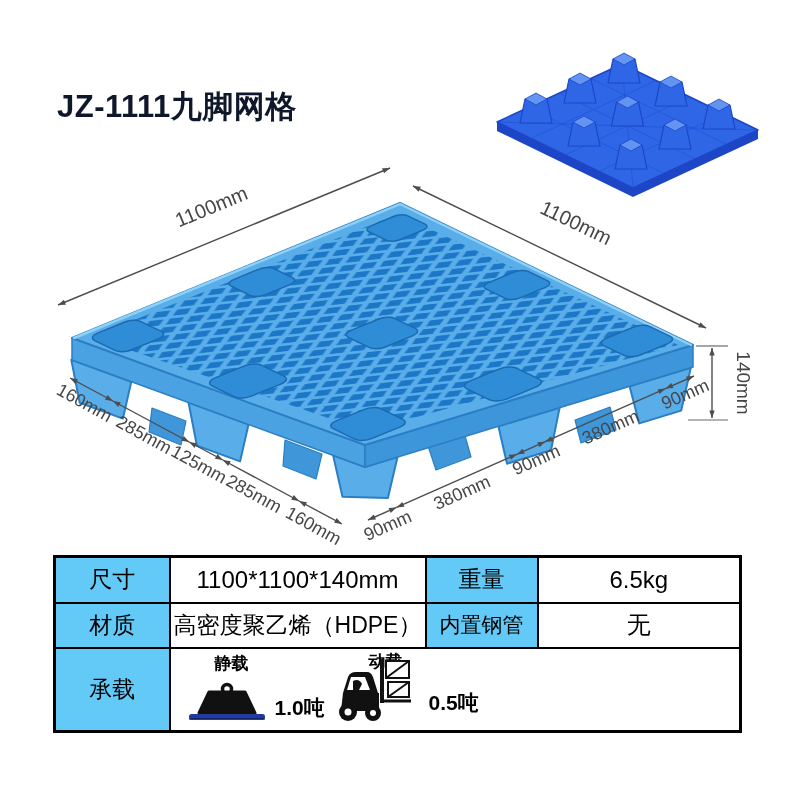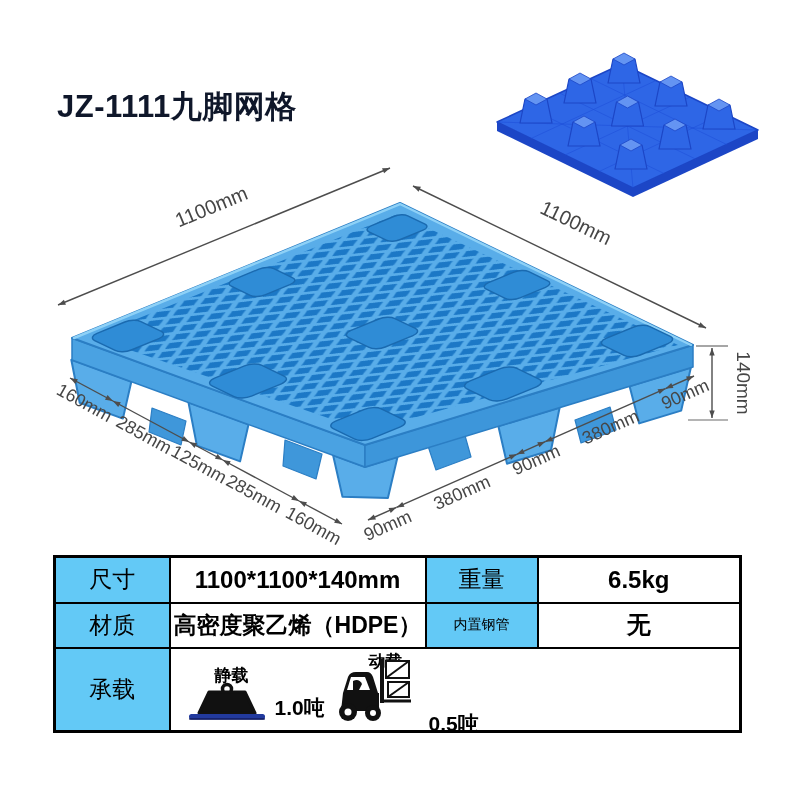--- a/index.html
+++ b/index.html
@@ -40,23 +40,23 @@
   #spec-table{
     position:absolute;left:53px;top:555px;border-collapse:collapse;
     table-layout:fixed;color:#000;
   }
   #spec-table td{
     border:2.5px solid #000;text-align:center;vertical-align:middle;
     padding:0;overflow:hidden;
   }
   #spec-table{border:3px solid #000;}
   .hd{background:var(--table-header-bg);font-size:23px;font-weight:500;}
-  .val{font-size:24px;font-weight:700;}
+  .val{font-size:24px;font-weight:400;}
   .val-sm{font-size:23px;border-radius:19px;}
-  .hd-sm{font-size:14px;}
+  .hd-sm{font-size:21px;}
   .load-wrap{position:relative;width:100%;height:81px;}
   .load-lab{position:absolute;font-size:17px;font-weight:700;white-space:nowrap;}
   .load-val{position:absolute;font-size:21px;font-weight:700;white-space:nowrap;}
   .licon{position:absolute;}
   .wbase{fill:var(--load-base-blue);}
 </style>
 </head>
 <body>
 
 <div id="page-title">JZ-1111九脚网格</div>
@@ -225,21 +225,21 @@
   <tr style="height:45px">
     <td class="hd">材质</td>
     <td class="val val-sm">高密度聚乙烯（HDPE）</td>
     <td class="hd hd-sm">内置钢管</td>
     <td class="val">无</td>
   </tr>
   <tr style="height:81px">
     <td class="hd">承载</td>
     <td colspan="3">
       <div class="load-wrap">
-        <span class="load-lab" style="left:44px;top:15px">静载</span>
+        <span class="load-lab" style="left:44px;top:3px">静载</span>
 
         <svg class="licon" style="left:12px;top:32px" width="88" height="42" viewBox="0 0 88 42">
           <circle cx="44" cy="8" r="4.5" fill="none" stroke="#111" stroke-width="3.5"></circle>
           <path d="M26,11 L62,11 L72,32 L16,32 Z" fill="#111" stroke="#111" stroke-width="3" stroke-linejoin="round"></path>
           <rect class="wbase" x="6" y="33" width="76" height="5.5" rx="2.5"></rect>
           <rect x="6" y="37" width="76" height="2" rx="1" fill="#111B5E" opacity="0.75"></rect>
         </svg>
         <span class="load-val" style="left:104px;top:45px">1.0吨</span>
 
         <span class="load-lab" style="left:198px;top:1px">动载</span>
@@ -253,18 +253,18 @@
           <path d="M49,2 L49,46" stroke="#111" stroke-width="4" fill="none"></path>
           <path d="M49,44 L78,44" stroke="#111" stroke-width="3" fill="none"></path>
           <path d="M10,36 L15,20 Q17,15 23,15 L34,15 Q38,15 40,20 L45,36 L46,36 L46,54 L8,54 Z" fill="#111"></path>
           <path d="M18,20 L32,20 L37,33 L14,33 Z" fill="#fff"></path>
           <path d="M20,24 q6,-3 9,3 l-3,6 h-6 Z" fill="#111"></path>
           <circle cx="15" cy="55" r="9" fill="#111"></circle>
               <circle cx="15" cy="55" r="3.5" fill="#fff"></circle>
           <circle cx="40" cy="56" r="8" fill="#111"></circle>
               <circle cx="40" cy="56" r="3" fill="#fff"></circle>
         </svg>
-        <span class="load-val" style="left:258px;top:61px">0.5吨</span>
+        <span class="load-val" style="left:258px;top:40px">0.5吨</span>
       </div>
     </td>
   </tr>
 </tbody>
   </table>
 
 </body></html>

